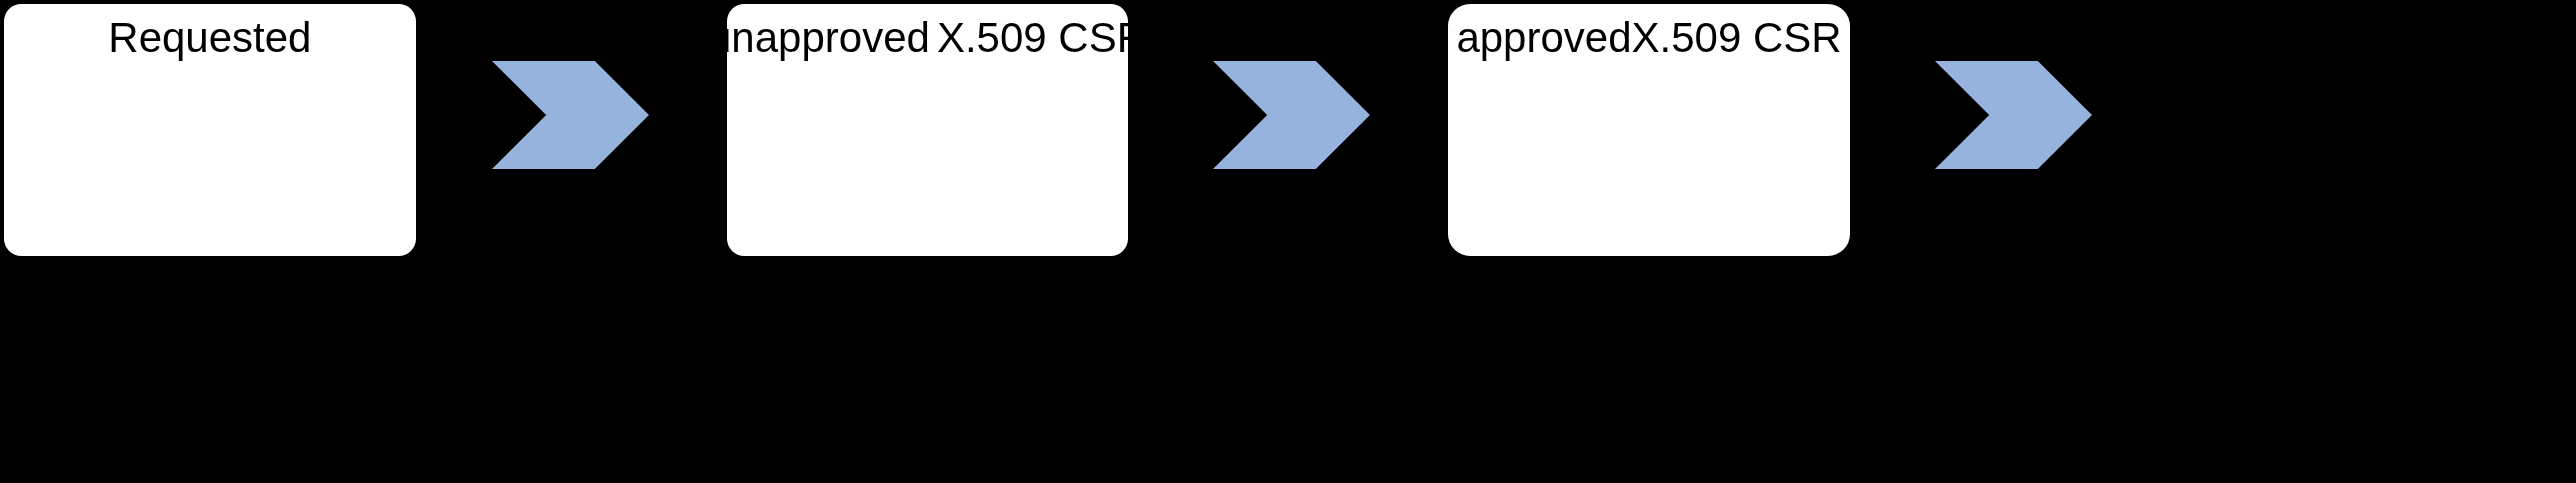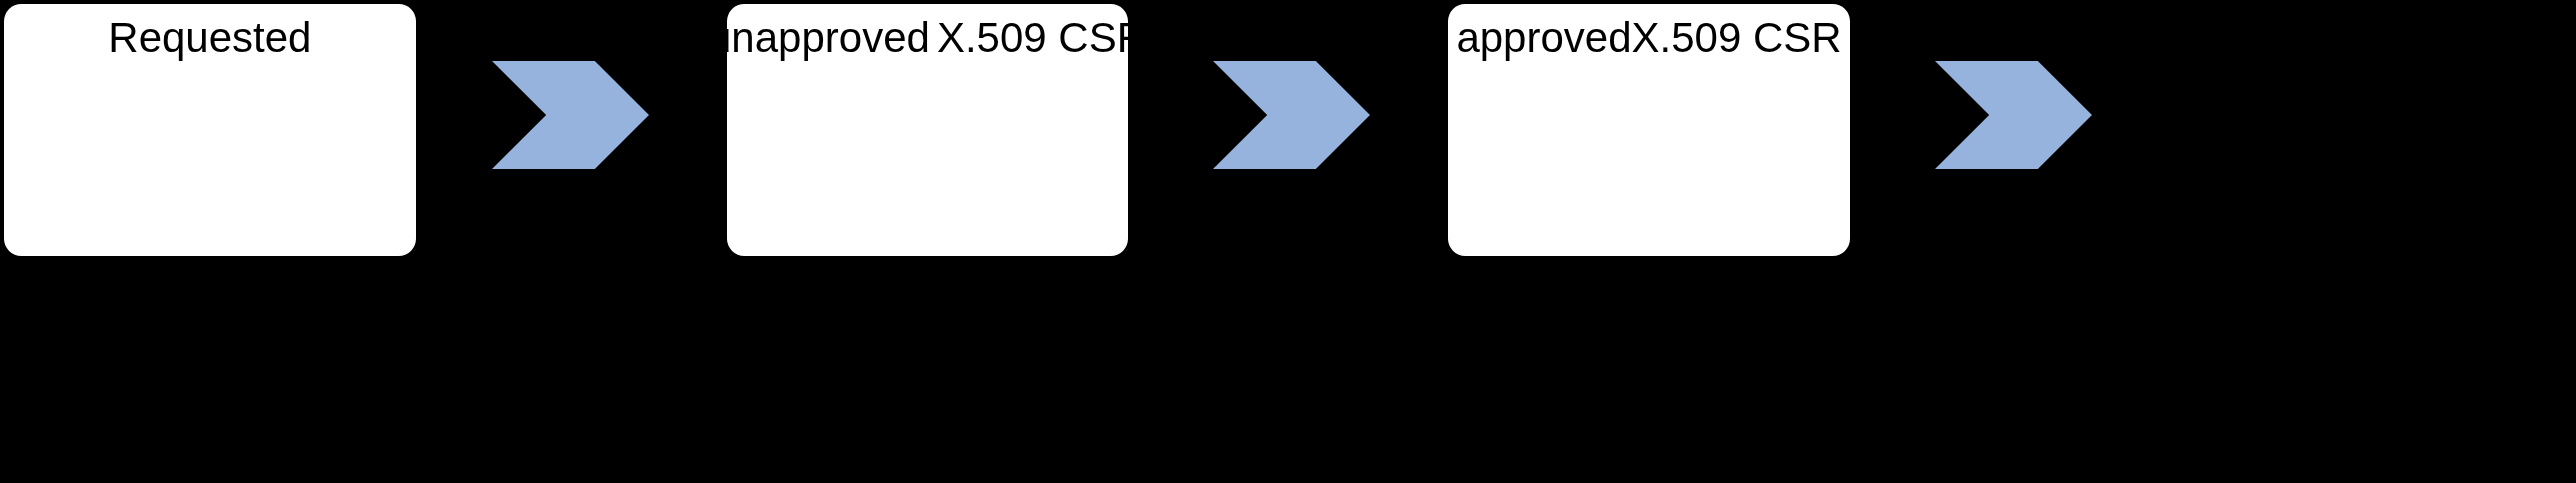--- a/index.html
+++ b/index.html
@@ -71,21 +71,21 @@
     <div class="line">unapproved</div>
     <div class="line">X.509 CSR</div>
   </div>
 
   <div class="chevron" style="left:1213px;">
     <svg viewBox="0 0 200 138" preserveAspectRatio="none">
       <polygon points="0,0 131,0 200,69 131,138 0,138 69,69" fill="#95B3DD"></polygon>
     </svg>
   </div>
 
-  <div class="flow-box" style="left:1448px; width:402px;">
+  <div class="flow-box" style="left:1448px; width:402px;border-radius:22px;">
     <div class="line">approved</div>
     <div class="line">X.509 CSR</div>
   </div>
 
   <div class="chevron" style="left:1935px;">
     <svg viewBox="0 0 200 138" preserveAspectRatio="none">
       <polygon points="0,0 131,0 200,69 131,138 0,138 69,69" fill="#95B3DD"></polygon>
     </svg>
   </div>
 

